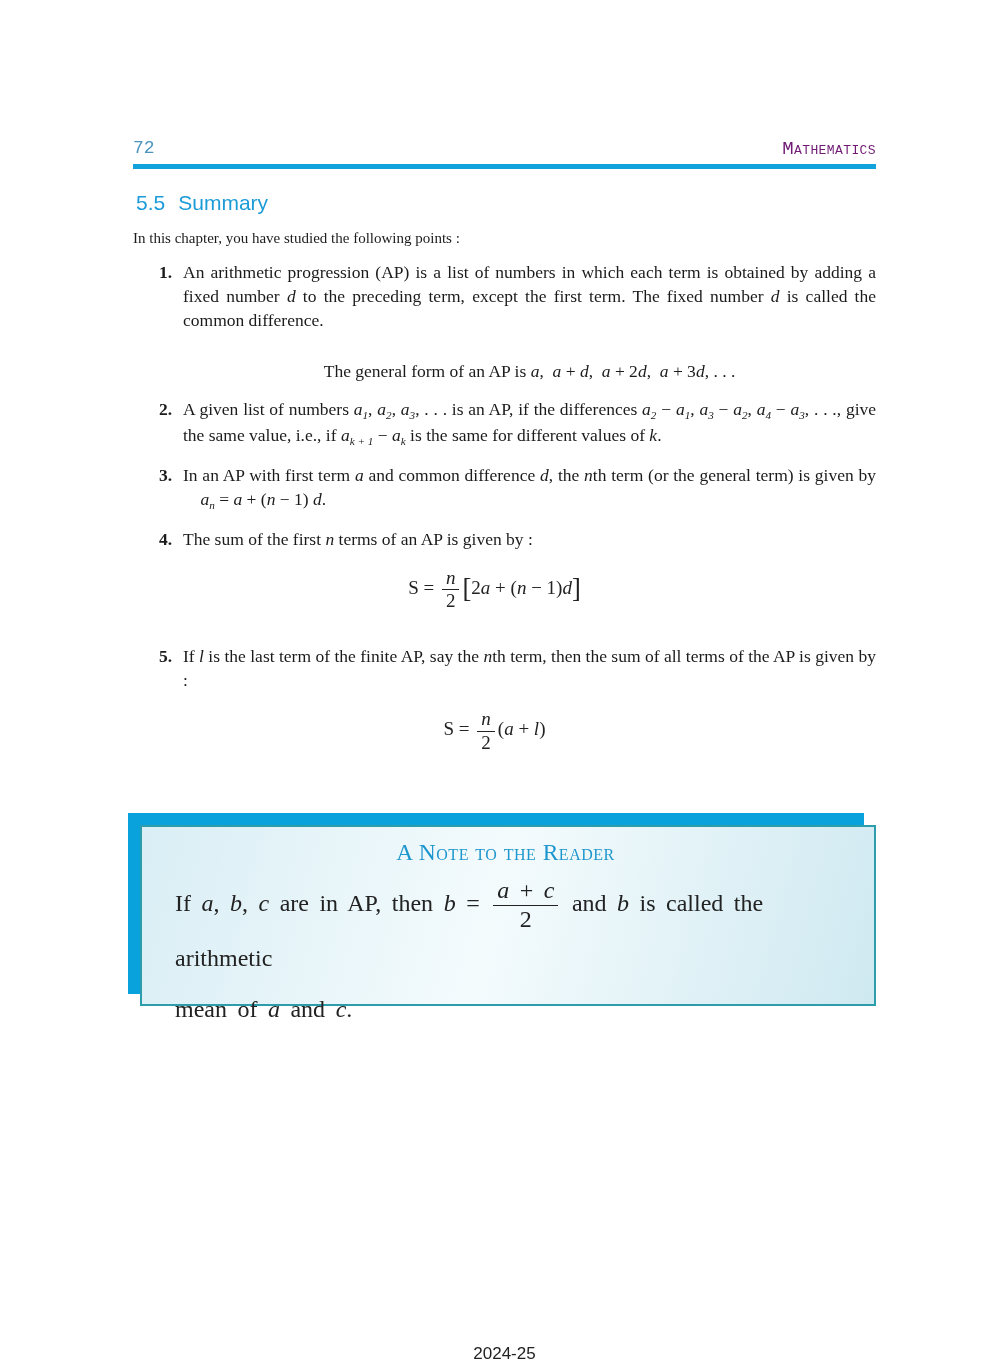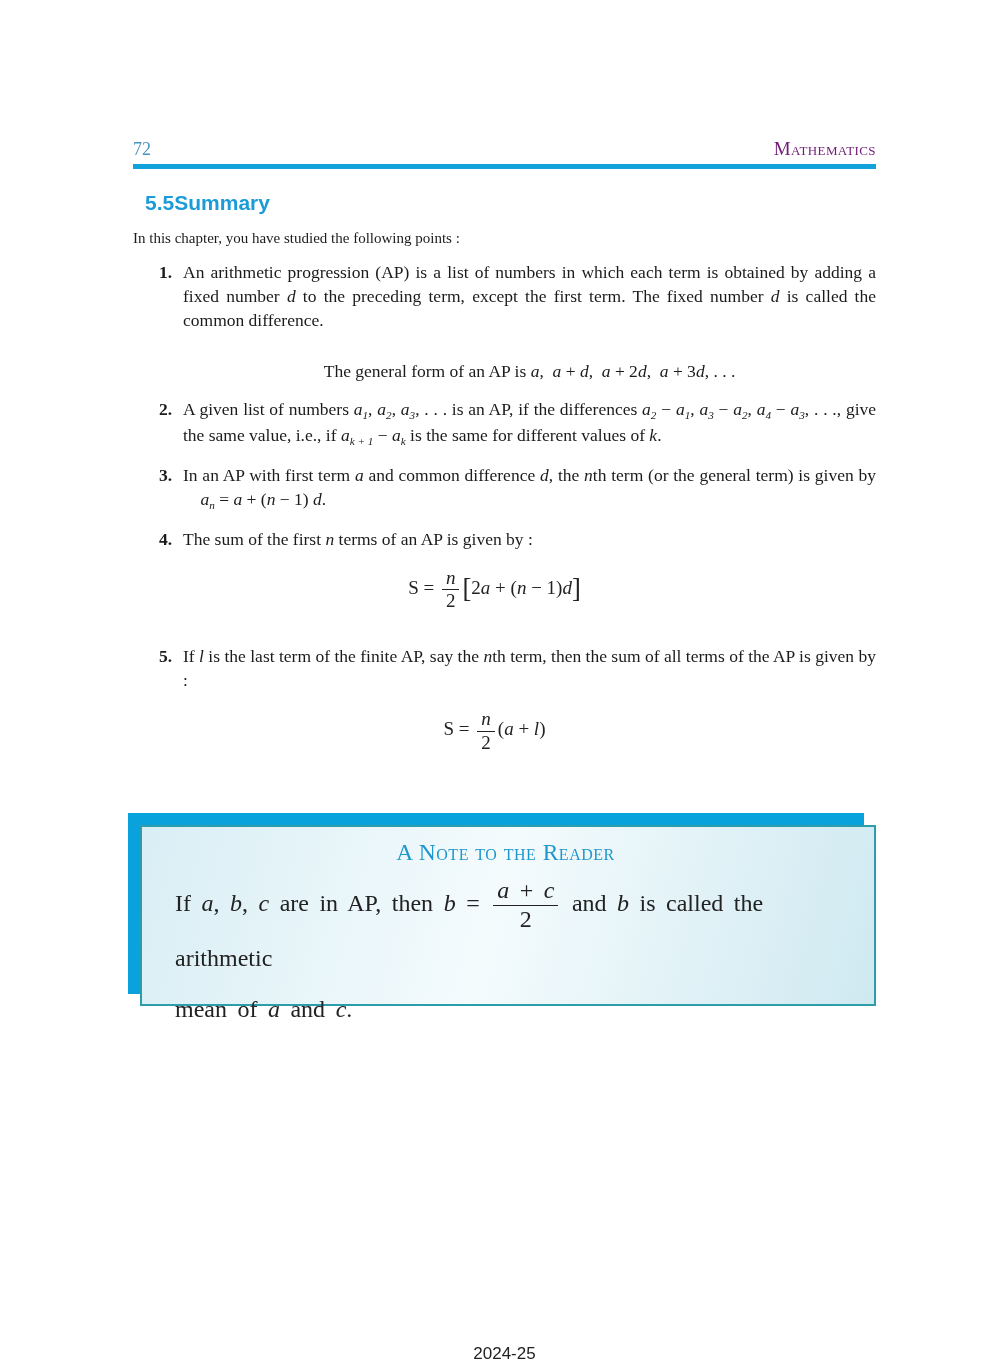--- a/index.html
+++ b/index.html
@@ -10,39 +10,41 @@
     background: #ffffff;
     box-sizing: border-box;
     padding: 138px 132px 0 133px;
     font-family: "Liberation Serif", serif;
     color: #1b1b1b;
     overflow: hidden;
   }
   .page-header {
     display: flex;
     justify-content: space-between;
-    align-items: flex-end;
+    align-items: flex-start;
     font-size: 18px;
+    font-family: Liberation Mono, monospace;
   }
   .page-num { color: #4a94bd; font-size: 18px; }
   .running-title {
     color: #701a75;
     font-variant: small-caps;
     font-size: 19px;
     letter-spacing: 0.4px;
   }
   .header-rule { height: 5px; background: #12a3dc; margin-top: 4px; }
 
   .section-heading {
     font-family: "Liberation Sans", sans-serif;
     font-size: 21px;
-    font-weight: 700;
+    font-weight: 400;
     color: #1b9bd7;
-    margin: 22px 0 0 12px;
+    margin: 22px 0 0 3px;
     display: flex;
+    gap: 13px;
   }
   .intro { font-size: 15px; margin: 15px 0 0 0; }
 
   .points { list-style: none; margin: 11px 0 0 0; padding: 0; }
   .point { display: flex; margin-top: 13px; font-size: 17.5px; line-height: 1.38; }
   .pnum { flex: 0 0 50px; box-sizing: border-box; padding-left: 26px; font-weight: 700; }
   .ptext { flex: 1; min-width: 0; }
   .ptext p { margin: 0; text-align: justify; }
   .ptext p.cont { margin-top: 27px; text-align: center; }
 

